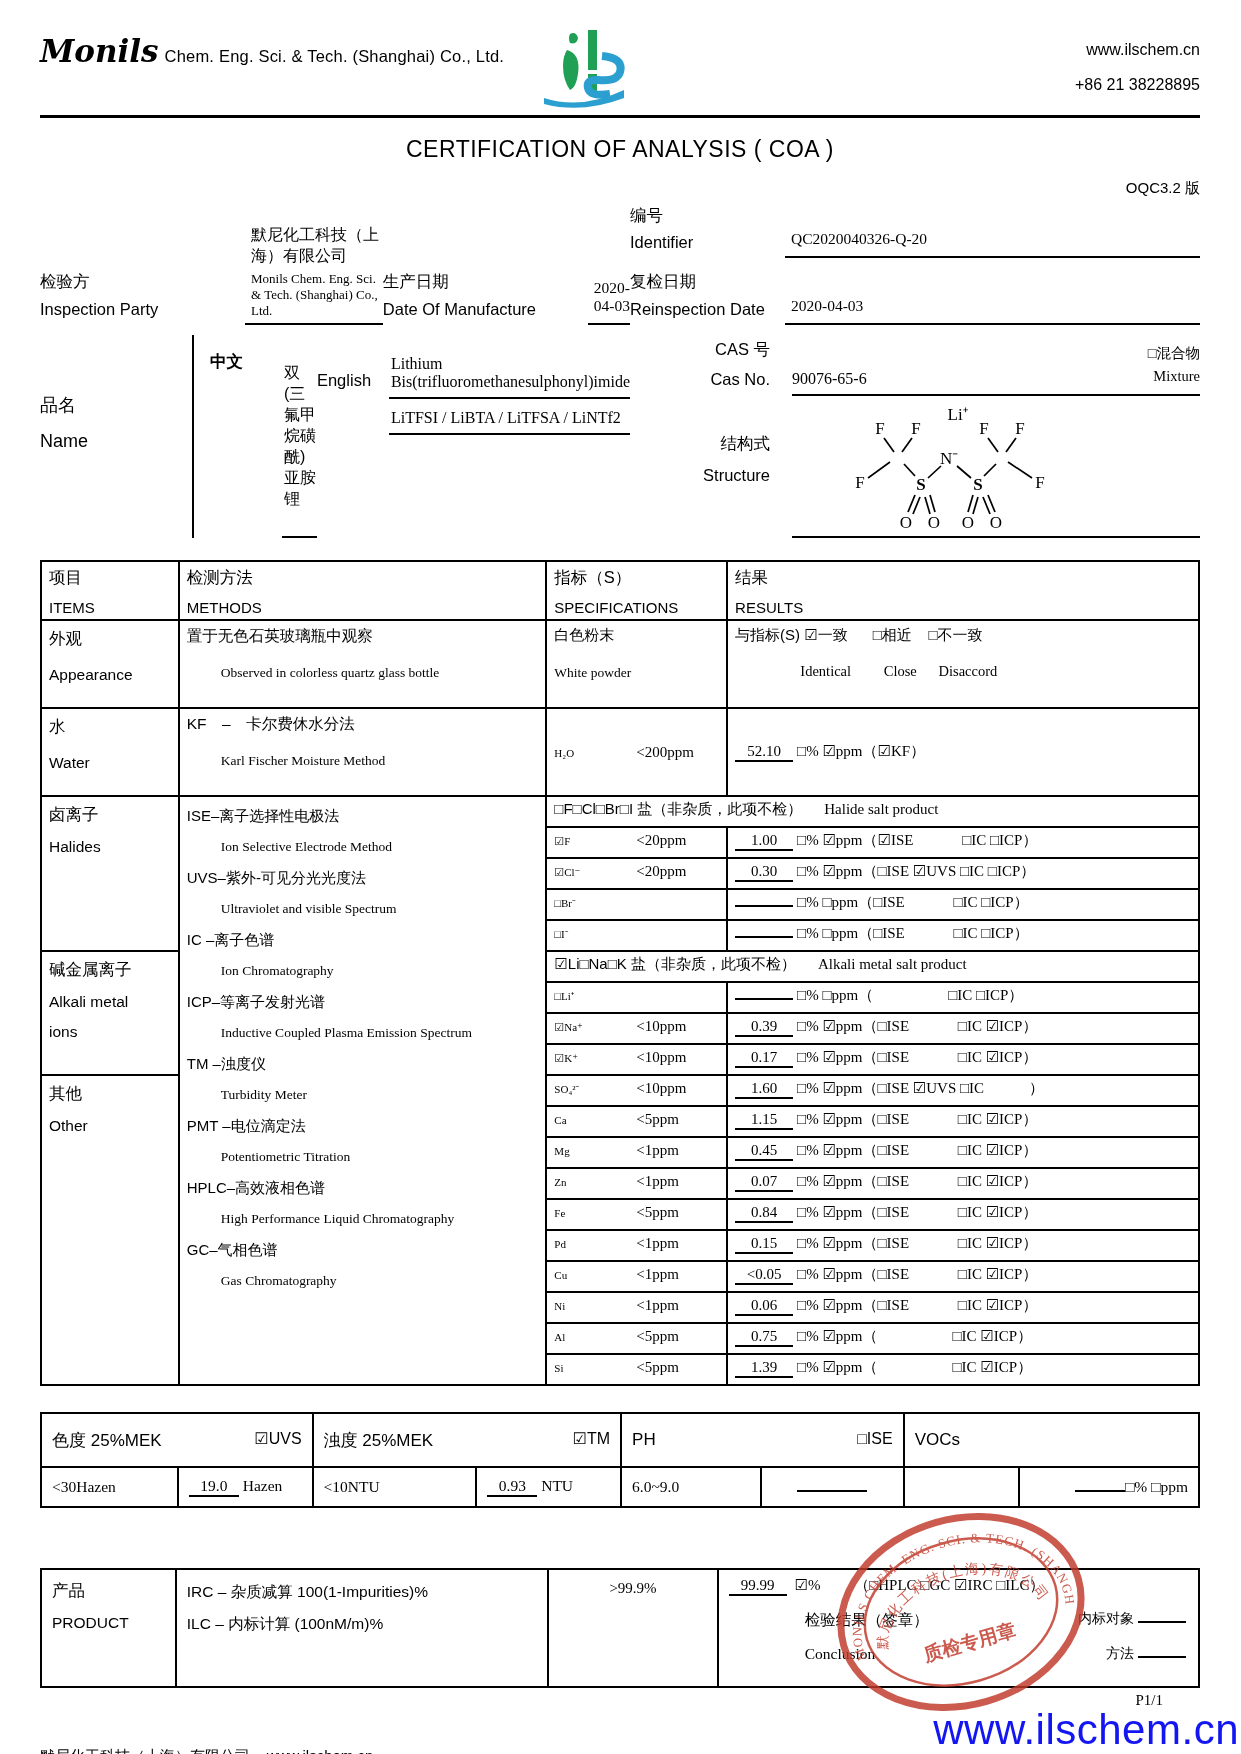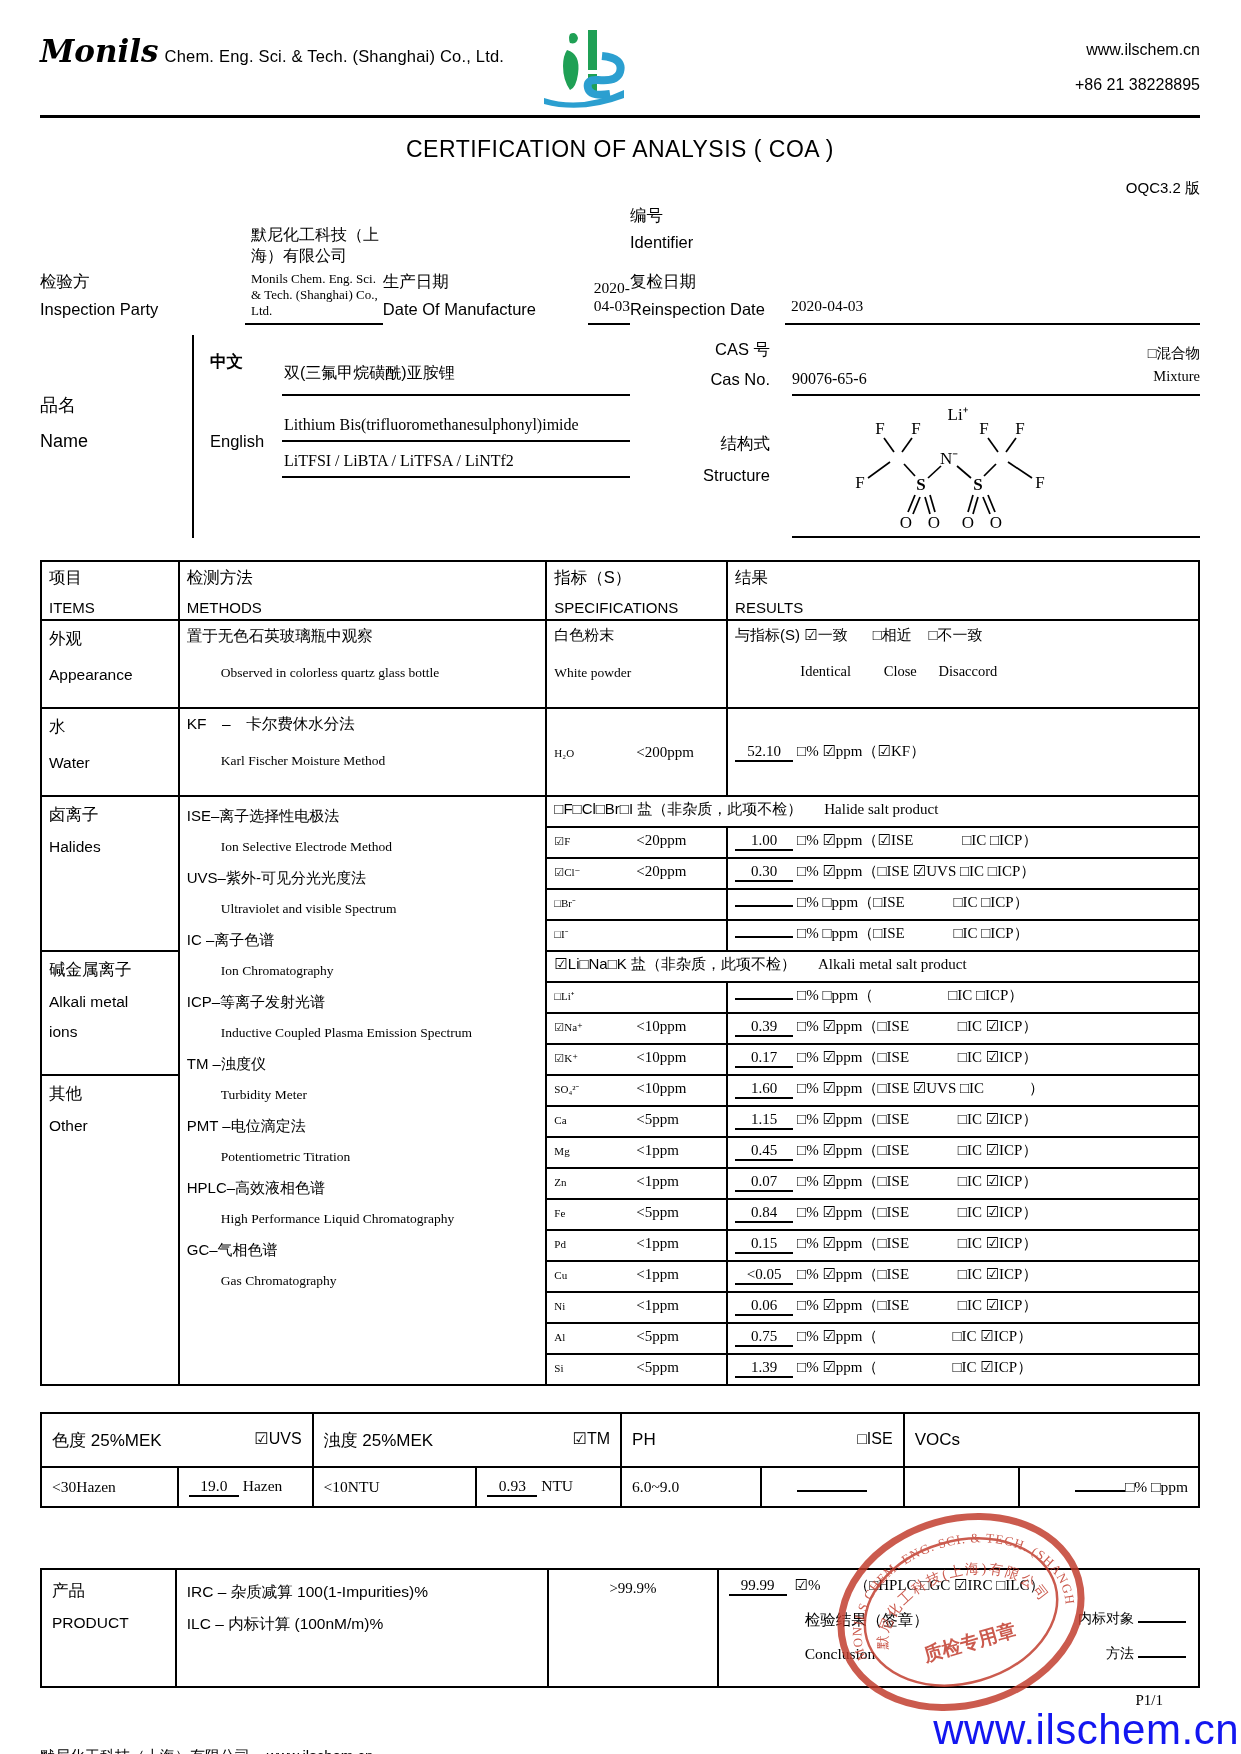--- a/index.html
+++ b/index.html
@@ -31,21 +31,21 @@
   .info-right .ilabel{width:155px}
   .ival{flex:1;border-bottom:2px solid #000;padding:0 0 4px 6px}
   .ival .zh{font-size:16px}
   .ival .en{font-size:13px;margin-top:4px}
   .ival.single{font-size:15.5px;padding-bottom:8px}
   .mt{margin-top:10px}
 
   
   .nameblk{display:flex;margin-top:10px;min-height:200px}
   .nm-label{width:152px;font-size:18px;padding-top:52px;line-height:2.0}
-  .nm-sub{width:438px;border-left:2px solid #000;padding-left:16px;display:flex;flex-direction:column;justify-content:flex-start}
+  .nm-sub{width:438px;border-left:2px solid #000;padding-left:16px;display:flex;flex-direction:row;justify-content:flex-start}
   .nm-row{display:flex}
   .nm-key{width:72px;font-size:16.5px;font-weight:bold}
   .nm-key.en{font-weight:normal;padding-top:26px}
   .nm-val{flex:1;border-bottom:2px solid #000;font-size:16px;padding:2px 0 10px 2px;margin-top:26px}
   .nm-val2{flex:1}
   .nm-line{border-bottom:2px solid #000;font-size:16px;padding:10px 0 6px 2px}
   .cas-col{flex:1;display:flex;flex-direction:column}
   .cas-row{display:flex;align-items:flex-end}
   .cas-key{width:140px;text-align:right;font-size:16.5px;line-height:1.8;padding-bottom:2px}
   .cas-val{flex:1;border-bottom:2px solid #000;margin-left:22px;display:flex;align-items:flex-end;padding-bottom:6px}
@@ -163,20 +163,21 @@
         </div>
         <div class="ival single serif">2020-04-03</div>
       </div>
     </div>
     <div class="info-right">
       <div class="inforow">
         <div class="ilabel">
           <div>编号</div>
           <div>Identifier</div>
         </div>
+        <div class="ival single serif">QC2020040326-Q-20</div>
       </div>
       <div class="inforow mt">
         <div class="ilabel">
           <div>复检日期</div>
           <div>Reinspection Date</div>
         </div>
         <div class="ival single serif">2020-04-03</div>
       </div>
     </div>
   </div>

